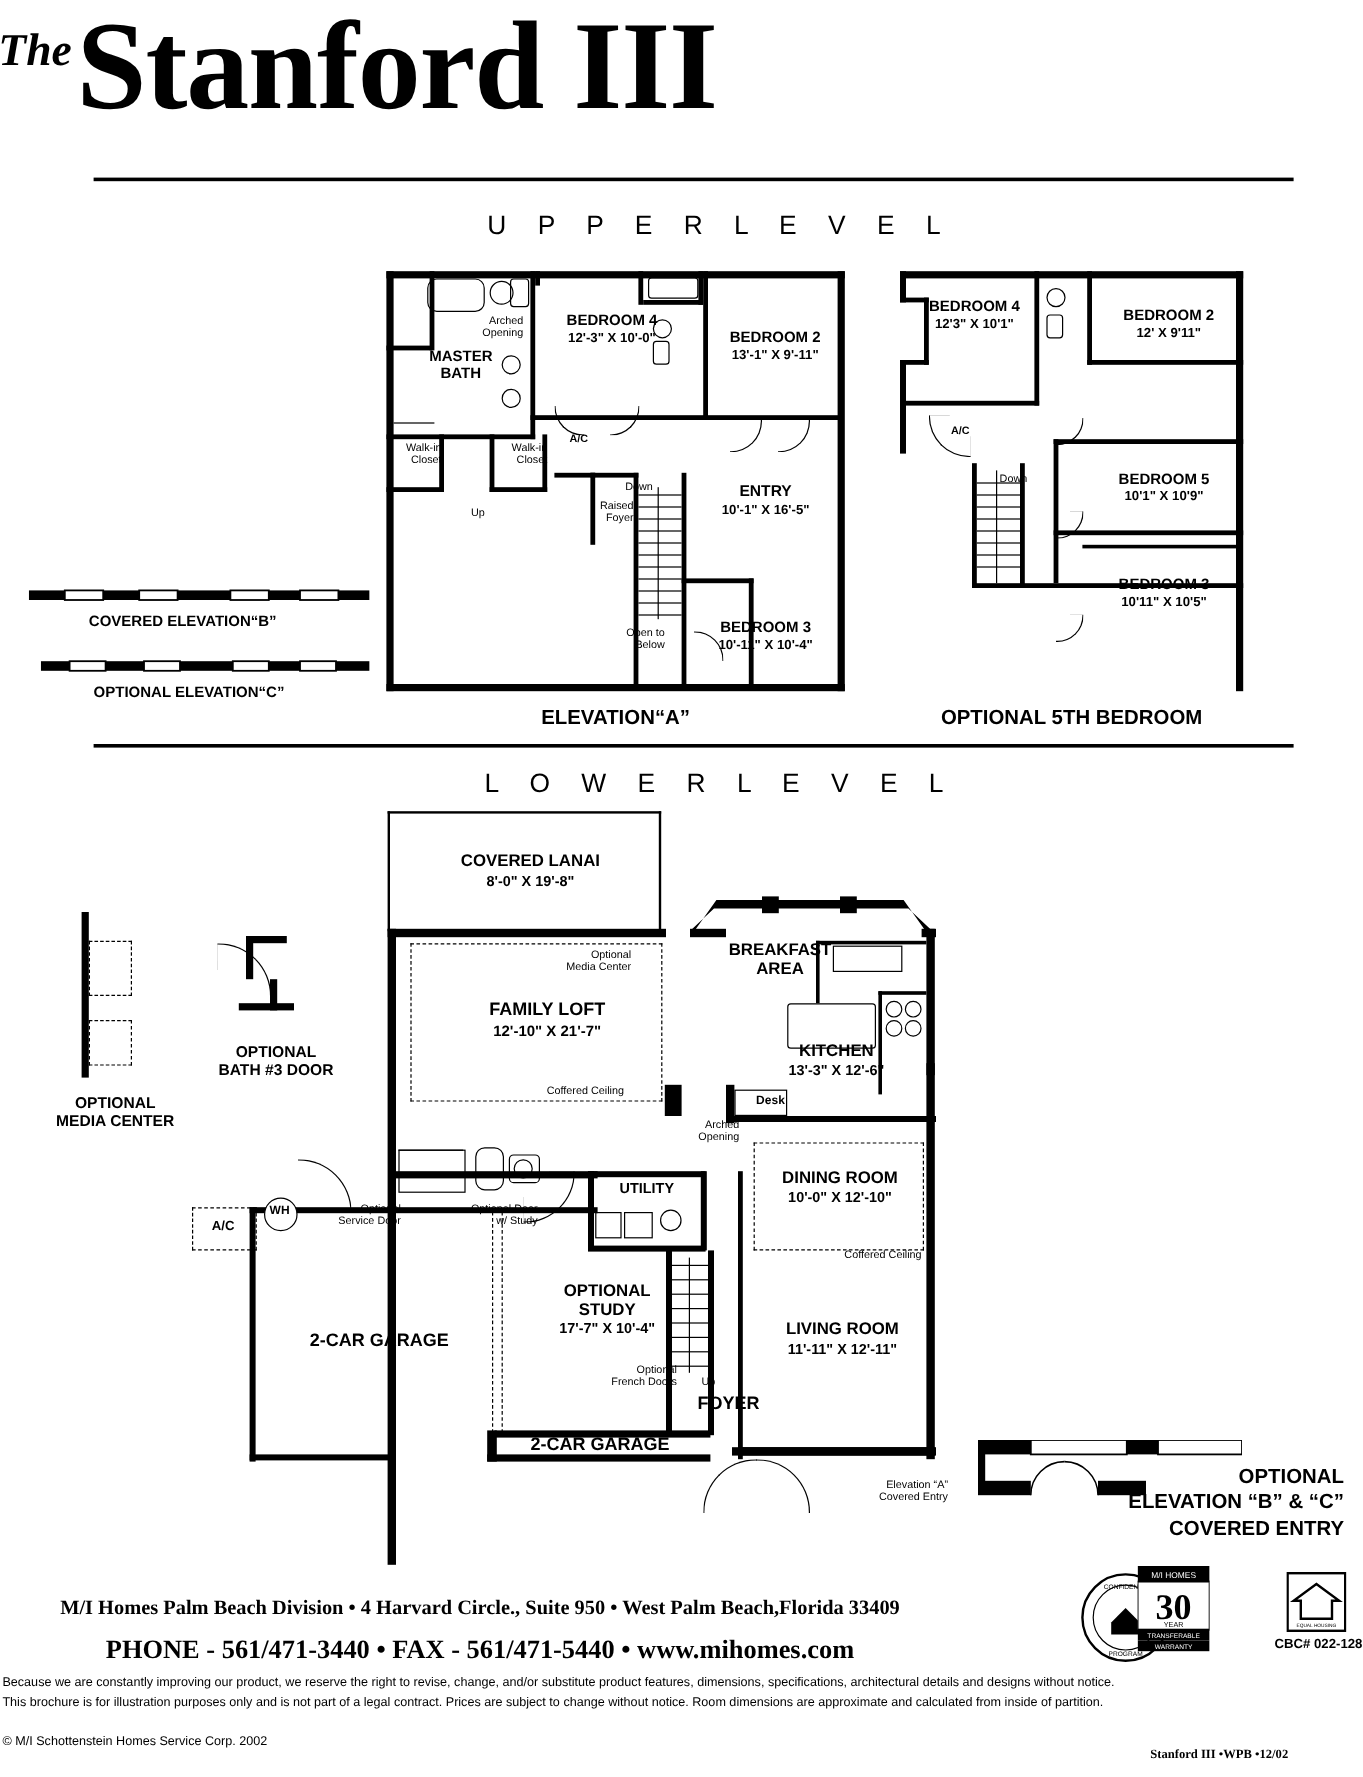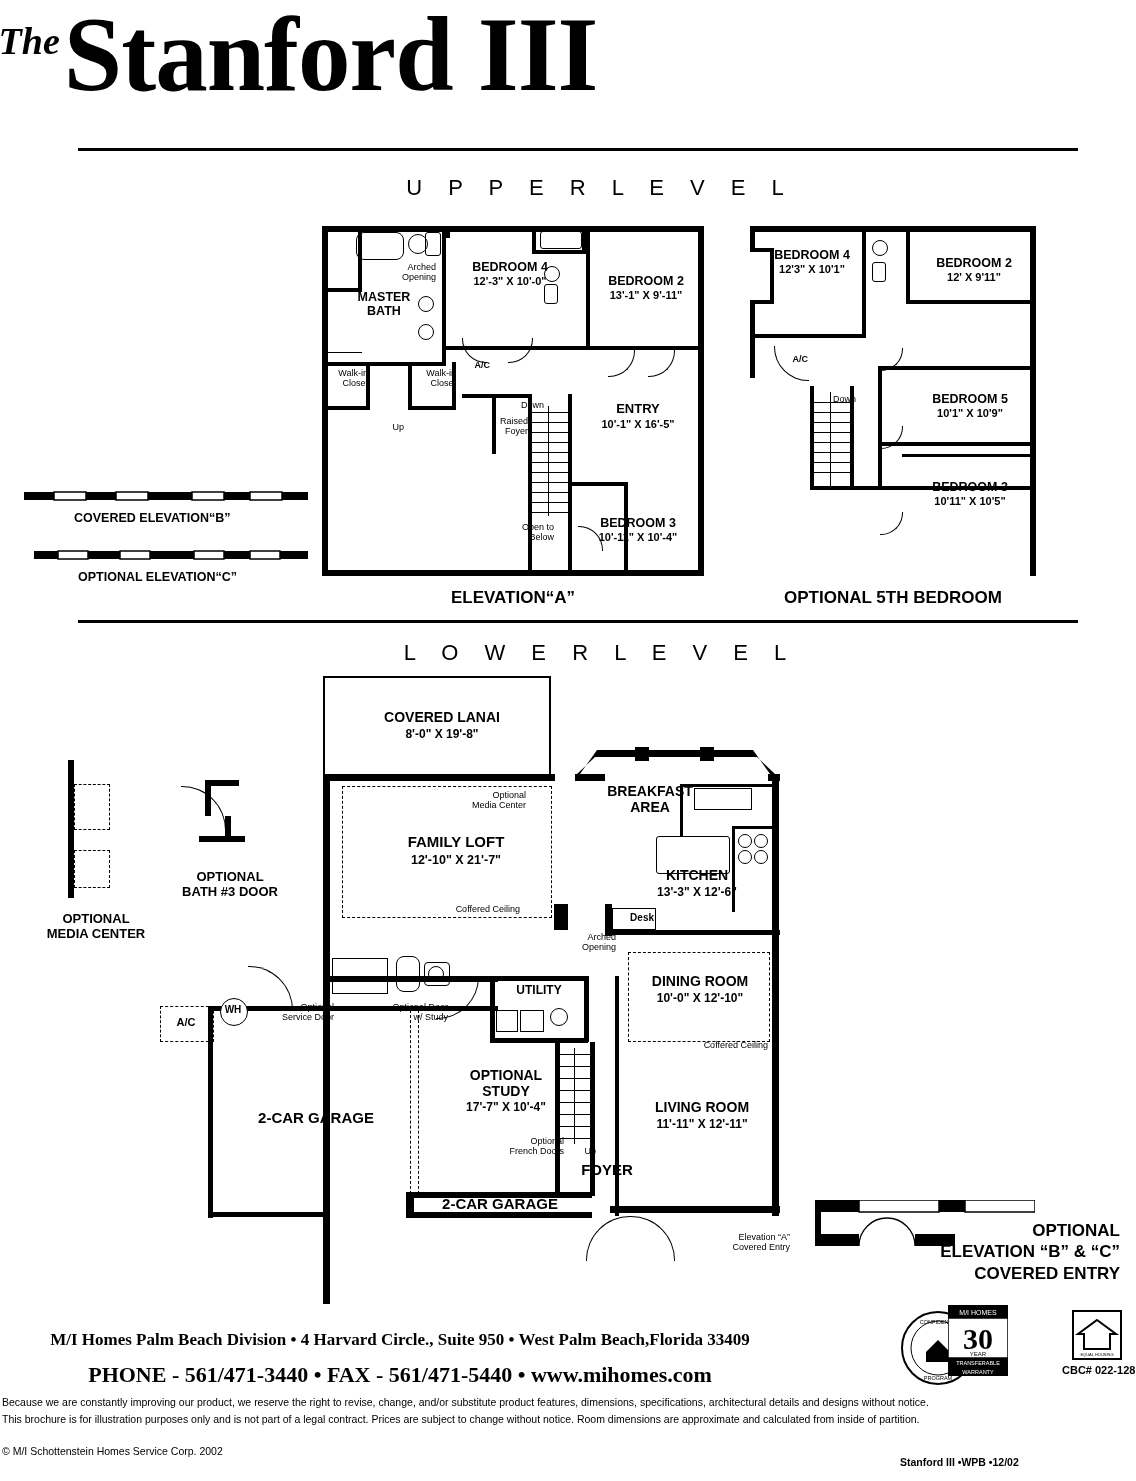--- a/index.html
+++ b/index.html
@@ -391,13 +391,13 @@
     <rect x="1" y="1" width="48" height="48" fill="none" stroke="#000" stroke-width="2"></rect>
     <path d="M25 10 L44 24 h-6 v15 h-26 v-15 h-6 z" fill="none" stroke="#000" stroke-width="2"></path>
     <text x="25" y="46" font-size="4" text-anchor="middle" font-family="Liberation Sans,sans-serif">EQUAL HOUSING</text>
   </svg>
 </div>
 <div class="abs" style="left:1062px;top:1364px;font-size:11px;font-weight:bold;">CBC# 022-128</div>
 
 <div class="abs discl" style="left:2px;top:1395px;width:1130px;">Because we are constantly improving our product, we reserve the right to revise, change, and/or substitute product features, dimensions, specifications, architectural details and designs without notice.</div>
 <div class="abs discl" style="left:2px;top:1412px;width:1130px;">This brochure is for illustration purposes only and is not part of a legal contract. Prices are subject to change without notice. Room dimensions are approximate and calculated from inside of partition.</div>
 <div class="abs discl" style="left:2px;top:1444px;">© M/I Schottenstein Homes Service Corp. 2002</div>
-<div class="abs discl" style="left:900px;top:1455px;width:232px;text-align:left;font-weight:bold;">Stanford III •WPB •12/02</div>
+<div class="abs discl" style="left:900px;top:1455px;width:232px;text-align:center;font-weight:bold;font-family:Liberation Serif, serif;">Stanford III •WPB •12/02</div>
 
 </body></html>

